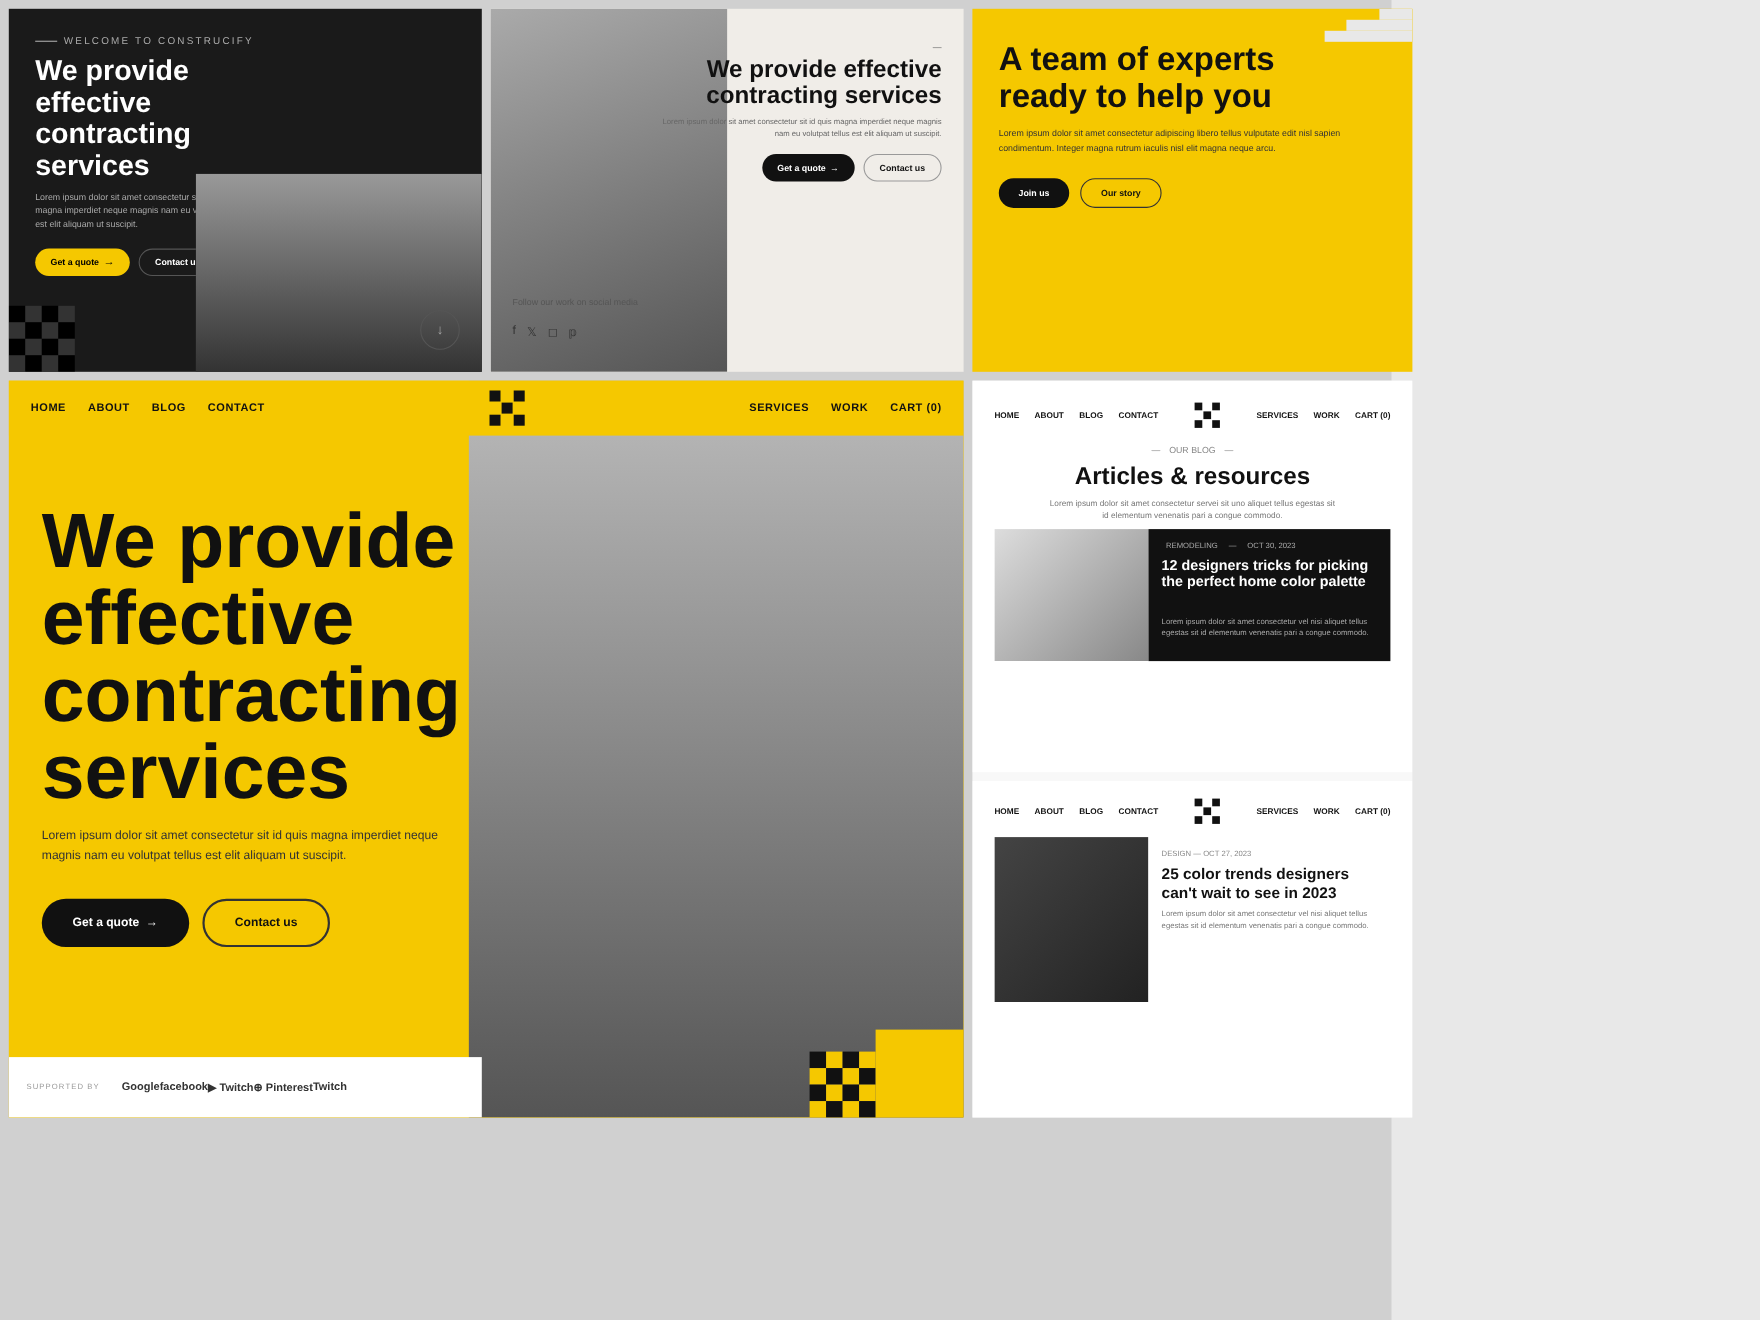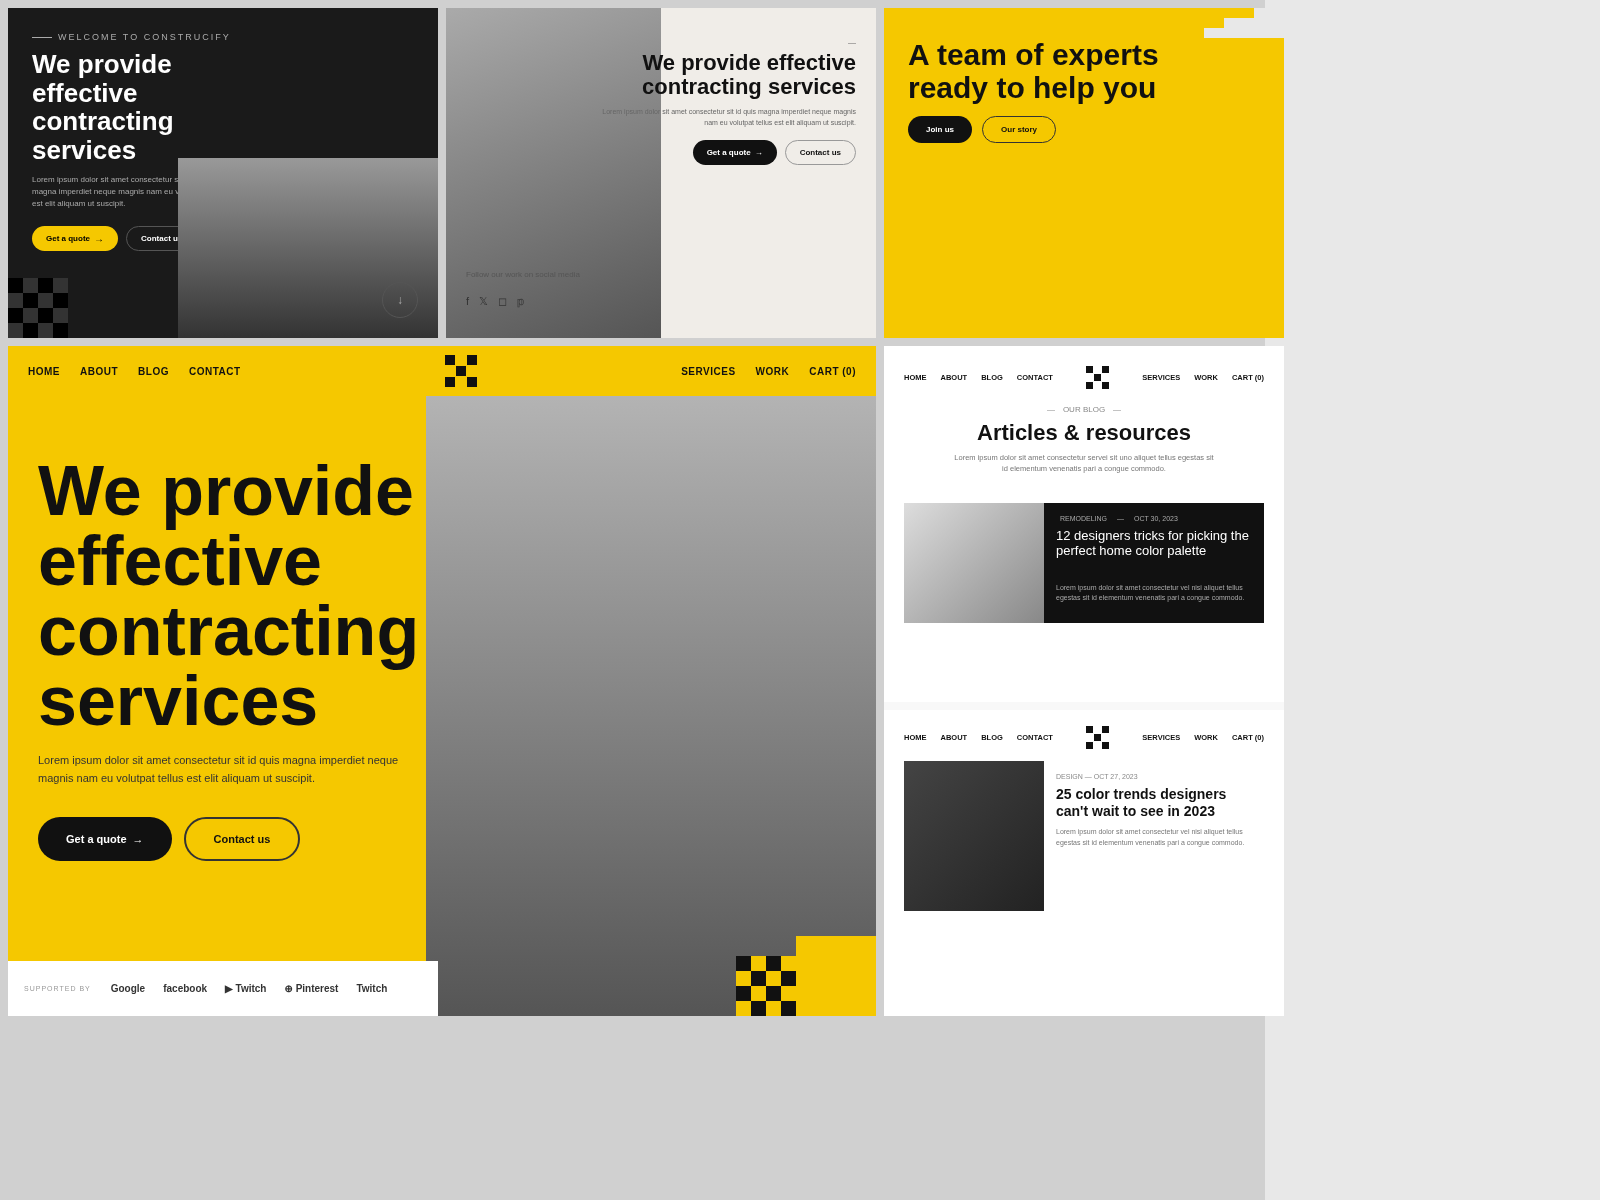--- a/index.html
+++ b/index.html
@@ -377,21 +377,21 @@
       padding: 0 16px;
       gap: 20px;
     }
     .supported-label {
       font-size: 7px;
       color: #999;
       text-transform: uppercase;
       letter-spacing: 1px;
       white-space: nowrap;
     }
-    .brand-logos { display: flex; gap: 18px; align-items: center; }
+    .brand-logos { display: flex; align-items: center; }
     .brand-logo {
       font-size: 10px;
       font-weight: 700;
       color: #333;
       cursor: pointer;
     }
 
     
     .panel-5 {
       background: #f8f8f8;
@@ -446,21 +446,21 @@
       font-weight: 900;
       text-align: center;
       color: #111;
       margin-bottom: 6px;
     }
     .blog-desc {
       font-size: 7.5px;
       color: #777;
       text-align: center;
       max-width: 260px;
-      margin: 0 auto 28px;
+      margin: 0 auto 6px;
       line-height: 1.5;
     }
     .blog-card-row {
       display: flex;
       gap: 0;
     }
     .blog-card-image {
       width: 140px; height: 120px;
       background: #ccc;
       flex-shrink: 0;
@@ -477,21 +477,21 @@
       flex: 1;
     }
     .blog-card-meta {
       font-size: 7px;
       color: #aaa;
       margin-bottom: 6px;
     }
     .blog-card-meta span { margin: 0 4px; }
     .blog-card-title {
       font-size: 13px;
-      font-weight: 400;
+      font-weight: 700;
       line-height: 1.2;
       margin-bottom: 24px;
     }
     .blog-card-excerpt {
       font-size: 7px;
       color: #aaa;
       line-height: 1.5;
     }
 
     
@@ -618,20 +618,21 @@
     </div>
   </div>
 
   <div class="panel panel-3">
     <div class="stair-deco-container">
       <div class="stair-step-1"></div>
       <div class="stair-step-2"></div>
       <div class="stair-step-3"></div>
     </div>
     <h2>A team of experts ready to help you</h2>
+    <p class="desc">Lorem ipsum dolor sit amet consectetur adipiscing libero tellus vulputate edit nisl sapien condimentum. Integer magna rutrum iaculis nisl elit magna neque arcu.</p>
     <div class="btn-row">
       <button class="btn-black">Join us</button>
       <button class="btn-outline-yellow">Our story</button>
     </div>
   </div>
 
   <div class="panel panel-4">
     <div class="nav-bar">
       <div class="nav-left">
         <span class="nav-item">HOME</span>

